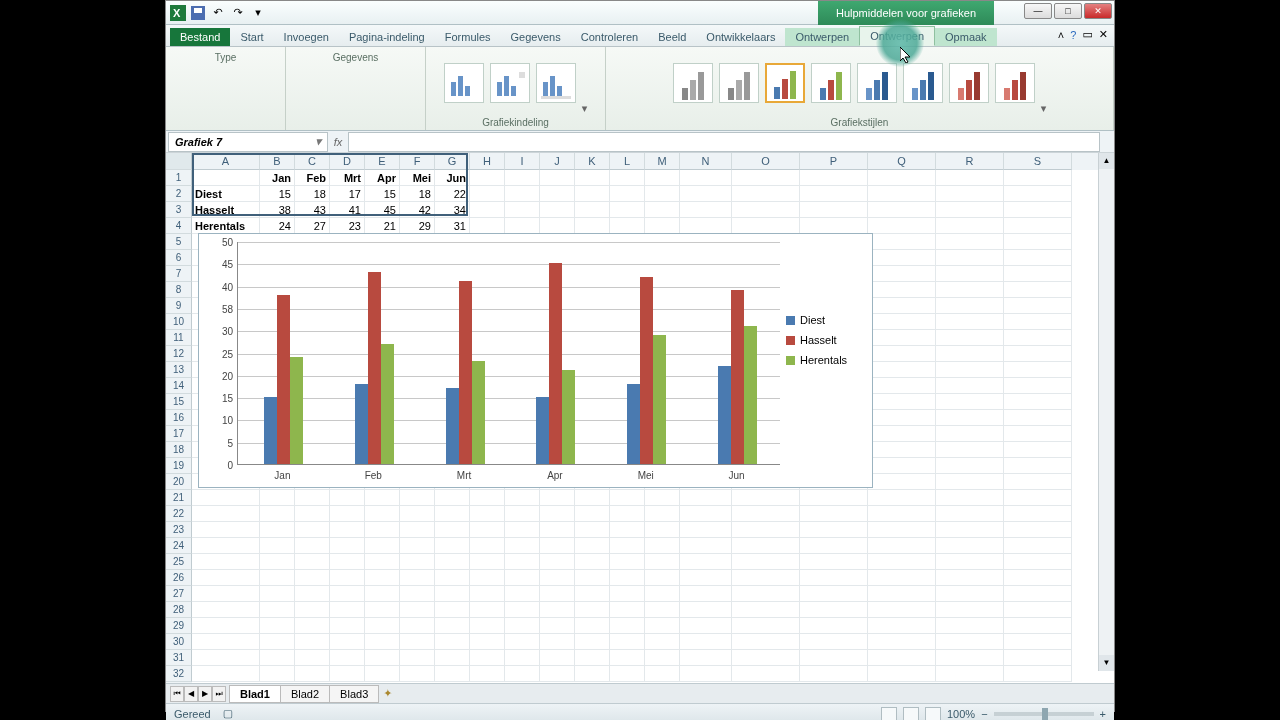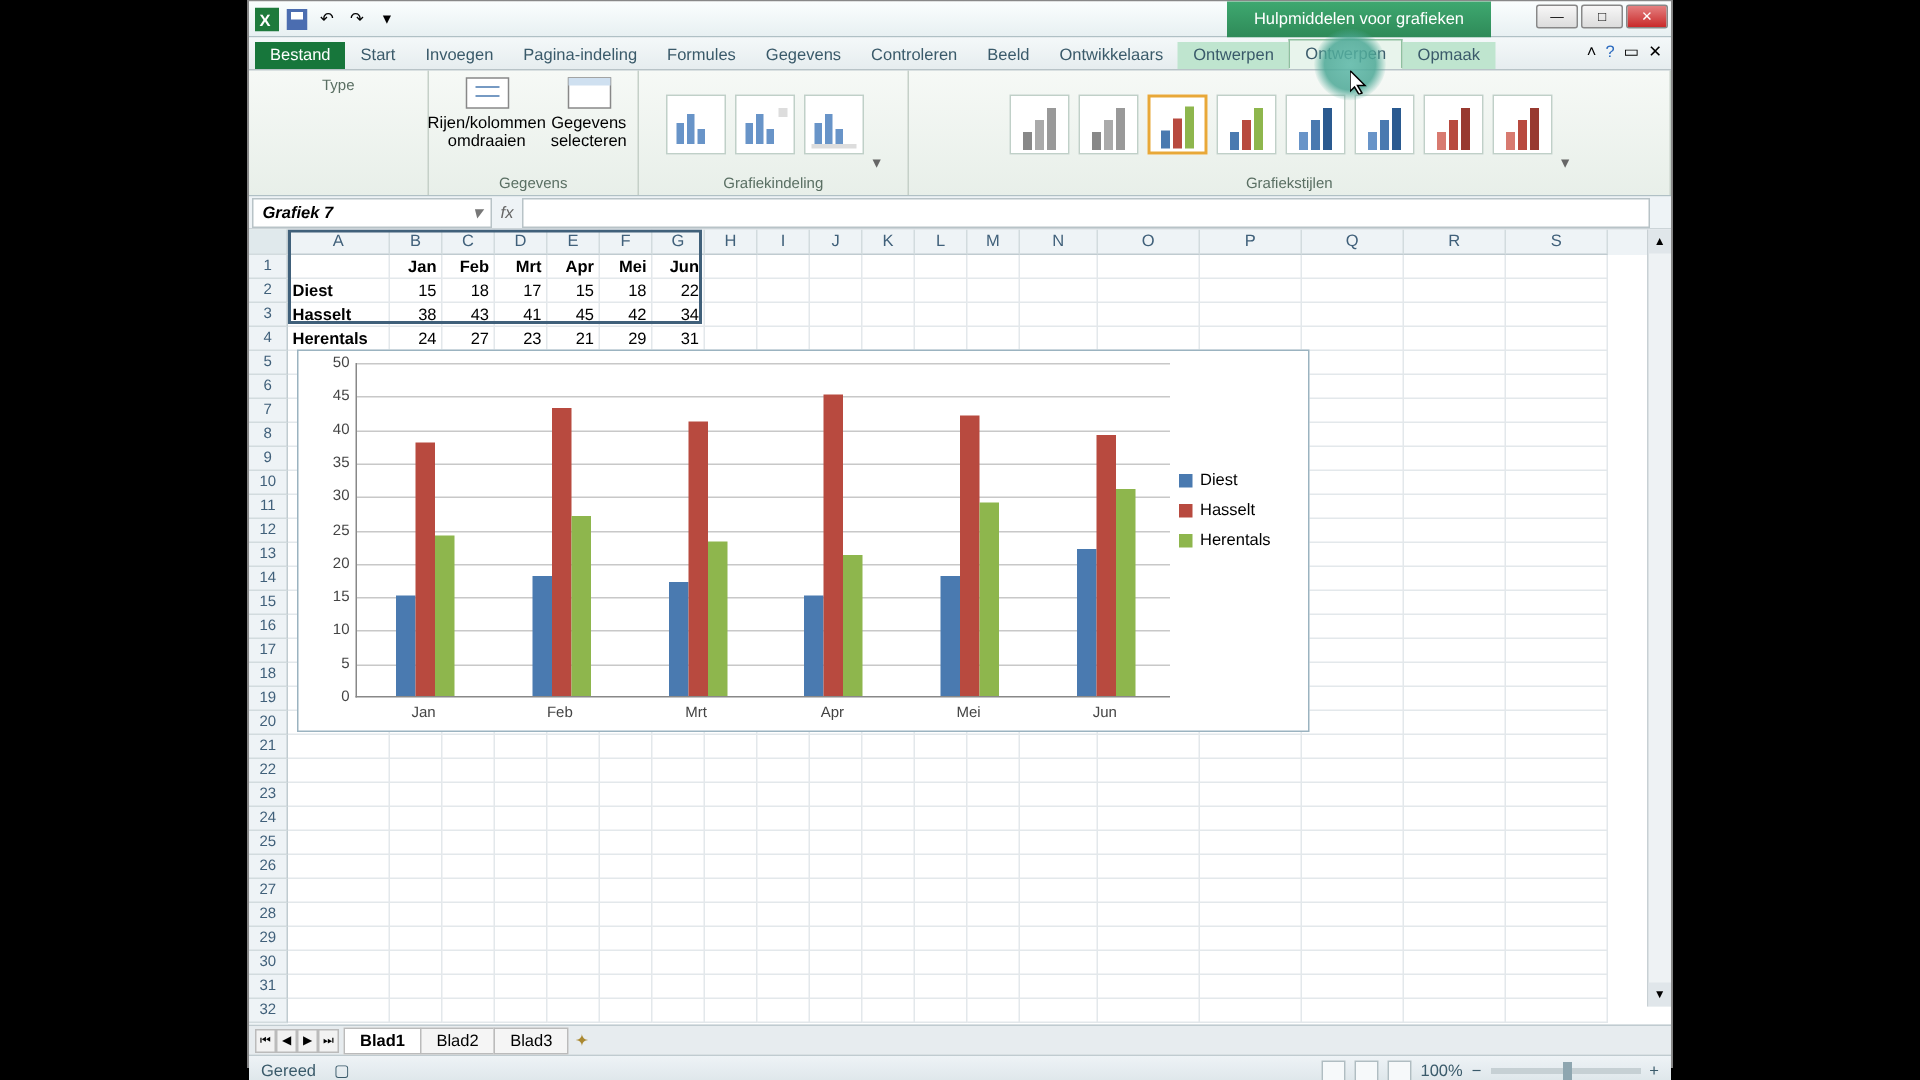--- a/index.html
+++ b/index.html
@@ -122,36 +122,20 @@
       <span>▭</span>
       <span>✕</span>
     </div>
   </div>
 
   <div class="ribbon">
     <div class="group" style="width:120px">
       <div class="group-label">Type</div>
     </div>
     <div class="group" style="width:140px">
-      <div class="group-body">
-        <div class="big-btn" style="width:68px">
-          <div class="ic"><svg width="32" height="24">
-                <rect x="2" y="2" width="28" height="20" fill="#fff" stroke="#888"></rect>
-                <path d="M8 8 L24 8 M8 14 L24 14" stroke="#4a7ab0"></path>
-              </svg></div>
-          <span>Rijen/kolommen omdraaien</span>
-        </div>
-        <div class="big-btn">
-          <div class="ic"><svg width="32" height="24">
-                <rect x="2" y="2" width="28" height="20" fill="#fff" stroke="#888"></rect>
-                <rect x="2" y="2" width="28" height="5" fill="#cfe0f0"></rect>
-              </svg></div>
-          <span>Gegevens selecteren</span>
-        </div>
-      </div>
       <div class="group-label">Gegevens</div>
     </div>
     <div class="group" style="width:180px">
       <div class="group-body style-gallery">
         <div class="style-item">
             <svg width="34" height="32">
               <rect x="4" y="14" width="5" height="14" fill="#6894c8"></rect>
               <rect x="11" y="8" width="5" height="20" fill="#6894c8"></rect>
               <rect x="18" y="18" width="5" height="10" fill="#6894c8"></rect>
             </svg>
@@ -1004,21 +988,21 @@
               <div class="bar" style="left: 506.083px; height: 138.26px; background: rgb(142, 182, 77);"></div>
             </div>
           <div id="ylabels">
               <div class="ylabel" style="top: 223px;">0</div>
               <div class="ylabel" style="top: 200.7px;">5</div>
               <div class="ylabel" style="top: 178.4px;">10</div>
               <div class="ylabel" style="top: 156.1px;">15</div>
               <div class="ylabel" style="top: 133.8px;">20</div>
               <div class="ylabel" style="top: 111.5px;">25</div>
               <div class="ylabel" style="top: 89.2px;">30</div>
-              <div class="ylabel" style="top: 66.9px;">35</div>
+              <div class="ylabel" style="top: 66.9px;">58</div>
               <div class="ylabel" style="top: 44.6px;">40</div>
               <div class="ylabel" style="top: 22.3px;">45</div>
               <div class="ylabel" style="top: 0px;">50</div>
             </div>
         <div class="xcat" style="left: 73.4167px;">Jan</div>
             <div class="xcat" style="left: 164.25px;">Feb</div>
             <div class="xcat" style="left: 255.083px;">Mrt</div>
             <div class="xcat" style="left: 345.917px;">Apr</div>
             <div class="xcat" style="left: 436.75px;">Mei</div>
             <div class="xcat" style="left: 527.583px;">Jun</div>

